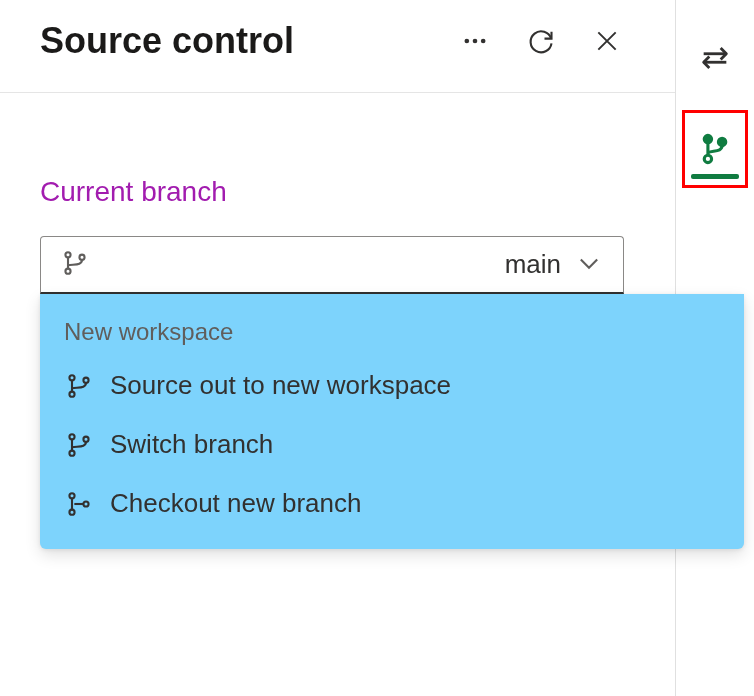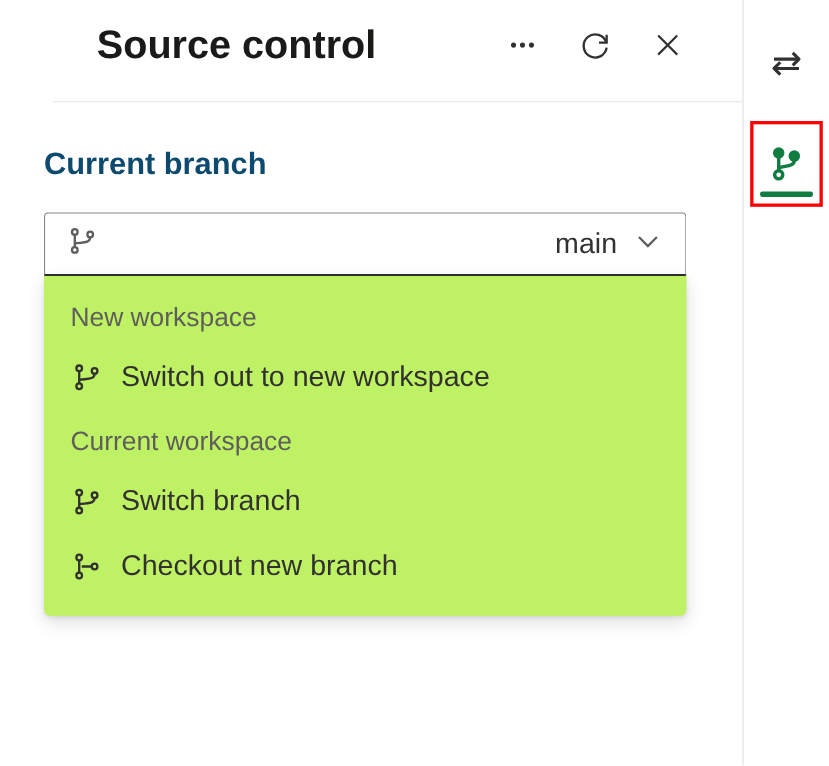--- a/index.html
+++ b/index.html
@@ -19,21 +19,20 @@
       width: 676px;
       height: 100%;
       border-right: 1px solid #e0e0e0;
       position: relative;
     }
     .header {
       display: flex;
       align-items: center;
       padding: 20px 40px 30px 40px;
       border-bottom: 1px solid #e5e5e5;
-      margin-left: 48px;
     }
     .header-title {
       font-size: 36px;
       font-weight: 600;
       color: #1b1a19;
       flex: 1;
     }
     .header-actions {
       display: flex;
       align-items: center;
@@ -47,23 +46,24 @@
       width: 36px;
       height: 36px;
       cursor: pointer;
       color: #323130;
     }
     .content {
       padding: 40px 40px 0 40px;
     }
     .section-label {
       font-size: 28px;
-      font-weight: 700;
-      color: #0c4a6e;
+      font-weight: 400;
+      color: #a21caf;
       margin-bottom: 28px;
+      margin-top: 43px;
     }
     .dropdown {
       width: 584px;
       height: 58px;
       border: 1px solid #8a8886;
       border-bottom: 2px solid #323130;
       border-radius: 4px 4px 0 0;
       display: flex;
       align-items: center;
       padding: 0 20px;
@@ -74,22 +74,22 @@
     .dropdown-text {
       font-size: 26px;
       color: #323130;
       flex: 1;
       text-align: right;
     }
     .dropdown-chevron {
       color: #605e5c;
     }
     .menu {
-      width: 584px;
-      background: #bef264;
+      width: 704px;
+      background: #7dd3fc;
       border-radius: 0 0 6px 6px;
       box-shadow: 0 6px 16px rgba(0,0,0,0.12), 0 1px 4px rgba(0,0,0,0.08);
       padding: 8px 0 16px 0;
       position: relative;
     }
     .menu-section-label {
       font-size: 24px;
       color: #605e5c;
       padding: 16px 24px 10px 24px;
     }
@@ -208,24 +208,23 @@
       <div class="menu-item">
         <span class="menu-item-icon">
           <svg width="28" height="28" viewBox="0 0 24 24" fill="none" stroke="currentColor" stroke-width="1.8">
             <circle cx="6" cy="5" r="2.2"></circle>
             <circle cx="6" cy="19" r="2.2"></circle>
             <circle cx="18" cy="7" r="2.2"></circle>
             <path d="M6 7.2 L6 16.8"></path>
             <path d="M18 9.2 C18 14 12 13 6 14"></path>
           </svg>
         </span>
-        <span>Switch out to new workspace</span>
-      </div>
-
-      <div class="menu-section-label">Current workspace</div>
+        <span>Source out to new workspace</span>
+      </div>
+
       <div class="menu-item">
         <span class="menu-item-icon">
           <svg width="28" height="28" viewBox="0 0 24 24" fill="none" stroke="currentColor" stroke-width="1.8">
             <circle cx="6" cy="5" r="2.2"></circle>
             <circle cx="6" cy="19" r="2.2"></circle>
             <circle cx="18" cy="7" r="2.2"></circle>
             <path d="M6 7.2 L6 16.8"></path>
             <path d="M18 9.2 C18 14 12 13 6 14"></path>
           </svg>
         </span>

